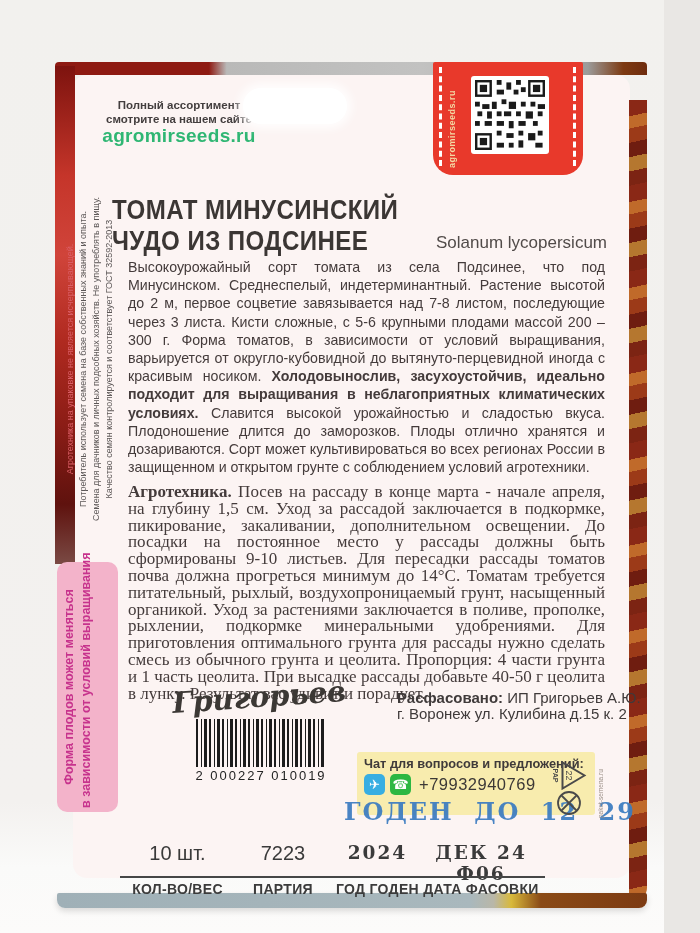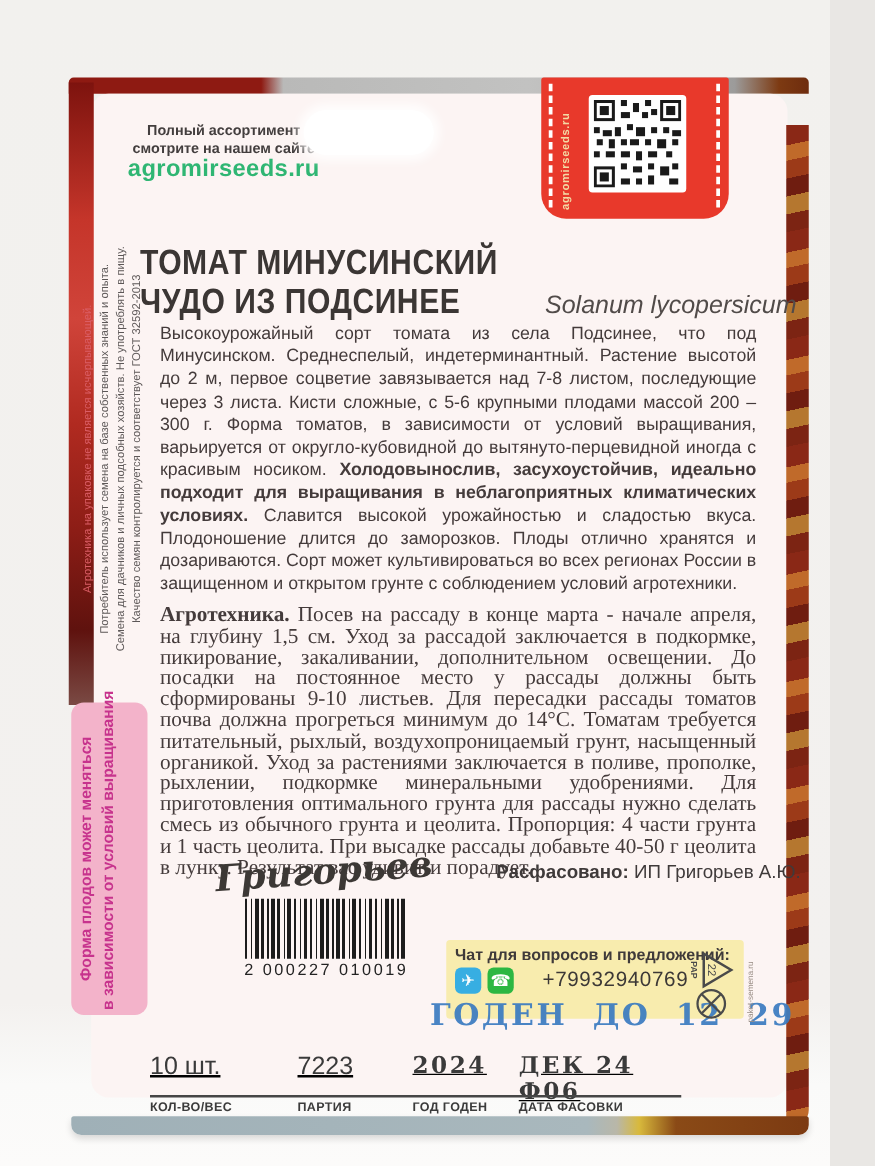--- a/index.html
+++ b/index.html
@@ -49,57 +49,57 @@
 
   
   .pink-banner{left:57px;top:562px;width:61px;height:250px;background:#f3b3ca;border-radius:10px;}
   .pink-inner{position:absolute;left:4px;top:246px;width:242px;height:54px;
     transform:rotate(-90deg);transform-origin:0 0;text-align:center;}
   .pink-inner div{white-space:nowrap;font-size:12.5px;font-weight:bold;line-height:17px;color:#c7338d;}
 
   
   .title{left:112px;top:194px;color:#3b3634;font-weight:800;font-size:28px;line-height:31px;letter-spacing:.5px;}
   .title span{display:block;transform:scaleX(.86);transform-origin:left;}
-  .latin{left:436px;top:233px;font-size:20px;font-style:italic;color:#514b49;}
+  .latin{left:436px;top:233px;font-size:17px;color:#514b49;}
   .para{left:112px;width:477px;color:#443b3b;text-align:justify;margin-left:16px;}
   .p1{top:258px;font-size:14.2px;line-height:18.2px;}
   .p2{top:484px;font-size:17px;line-height:16.8px;font-family:Liberation Serif, serif;}
   .bold{font-weight:bold;}
 
   
   .signature{left:172px;top:680px;font-family:"DejaVu Serif",serif;font-style:italic;font-weight:bold;
     font-size:29px;color:#3c3835;transform:rotate(-4deg);}
   .bars{left:196px;top:719px;width:128px;height:48px;
     background:repeating-linear-gradient(90deg,#1c1c1c 0 2px,transparent 2px 5px,#1c1c1c 5px 6px,transparent 6px 8px,#1c1c1c 8px 11px,transparent 11px 13px);}
   .bar-num{left:186px;top:768px;width:150px;text-align:center;font-size:13px;letter-spacing:2px;color:#232323;}
 
   
   .packer{left:377px;top:690px;font-size:15px;line-height:15.8px;color:#3f3a3a;margin-left:20px;}
   .chat-box{left:357px;top:752px;width:238px;background:#f8ecae;border-radius:3px;padding:4px 7px 20px 7px;box-sizing:border-box;}
   .chat-title{font-size:12.8px;font-weight:bold;color:#3f3a3a;}
   .chat-row{display:flex;align-items:center;margin-top:3px;}
   .chip{width:21px;height:21px;border-radius:5px;color:#fff;font-size:13px;display:flex;align-items:center;justify-content:center;margin-right:5px;}
   .tg{background:#37aee2;} .wa{background:#2cb742;}
-  .chat-phone{font-size:16.5px;color:#3c3836;letter-spacing:.5px;margin-left:18px;}
+  .chat-phone{font-size:16.5px;color:#3c3836;letter-spacing:.5px;margin-left:3px;}
 
   
   .stamp-font{font-family:"DejaVu Serif",serif;font-weight:bold;color:#3a7bc1;}
   .stamp{left:344px;top:797px;font-size:24px;letter-spacing:2px;word-spacing:10px;opacity:.92;}
   .recycle-tri{left:552px;top:758px;width:34px;text-align:center;color:#4a4a4a;transform:rotate(90deg);}
   .pap{font-size:7px;font-weight:bold;display:block;margin-top:-2px;color:#4a4a4a;}
   .crossed{left:556px;top:790px;}
   .side-text{left:597px;top:738px;height:80px;writing-mode:vertical-rl;transform:rotate(180deg);
     font-size:6.5px;color:#9a8f87;}
 
   
-  .fcol{position:absolute;text-align:left;top:842px;text-decoration:underline;}
+  .fcol{position:absolute;text-align:center;top:842px;}
   .fcol .val{font-size:20px;color:#3a3a3a;}
   .fcol.blue .val{font-size:18.5px;letter-spacing:2px;}
   .fline{left:120px;top:876px;width:425px;height:2px;background:#464646;}
-  .flabel{position:absolute;top:881px;text-align:left;font-size:10px;font-weight:bold;color:#3b3b3b;letter-spacing:.3px;}
+  .flabel{position:absolute;top:881px;text-align:center;font-size:14px;font-weight:bold;color:#3b3b3b;letter-spacing:.3px;}
   .c0{left:120px;width:115px;} .c1{left:238px;width:90px;} .c2{left:330px;width:95px;} .c3{left:415px;width:132px;}
 </style>
 </head>
 <body>
 
 <div id="stage">
 
   <div class="abs pk-top"></div>
   <div class="abs label"></div>
   <div class="abs pk-left-red"></div>
@@ -199,20 +199,21 @@
   <div class="abs para p2">
     <span class="bold">Агротехника.</span><span> Посев на рассаду в конце марта - начале апреля, на глубину 1,5 см. Уход за рассадой заключается в подкормке, пикирование, закаливании, дополнительном освещении. До посадки на постоянное место у рассады должны быть сформированы 9-10 листьев. Для пересадки рассады томатов почва должна прогреться минимум до 14°С. Томатам требуется питательный, рыхлый, воздухопроницаемый грунт, насыщенный органикой. Уход за растениями заключается в  поливе, прополке, рыхлении, подкормке минеральными удобрениями. Для приготовления оптимального грунта для рассады нужно сделать смесь из обычного грунта и цеолита. Пропорция: 4 части грунта и 1 часть цеолита. При высадке рассады добавьте 40-50 г цеолита в лунку. Результат вас удивит и порадует.</span>
   </div>
 
   <div class="abs signature">Григорьев</div>
   <div class="abs bars"></div>
   <div class="abs bar-num">2 000227 010019</div>
 
   <div class="abs packer">
     <div><span class="bold">Расфасовано:</span><span> ИП Григорьев А.Ю.</span></div>
+    <div>г. Воронеж ул. Кулибина д.15 к. 2</div>
   </div>
   <div class="abs chat-box">
     <div class="chat-title">Чат для вопросов и предложений:</div>
     <div class="chat-row">
       <span class="chip tg">✈</span>
       <span class="chip wa">☎</span>
       <span class="chat-phone">+79932940769</span>
     </div>
   </div>
 

